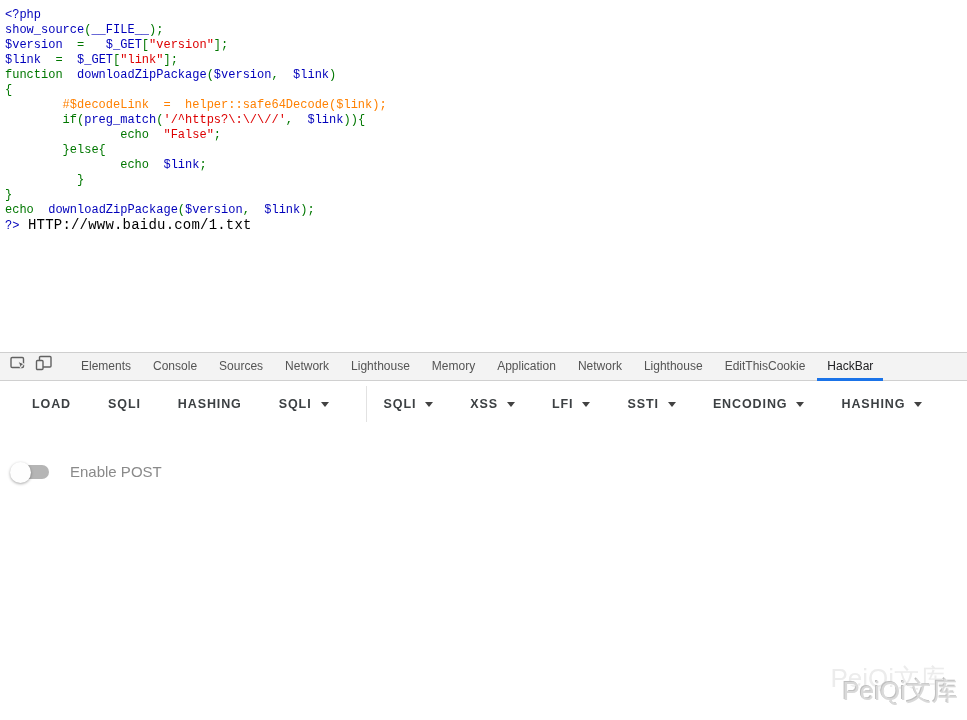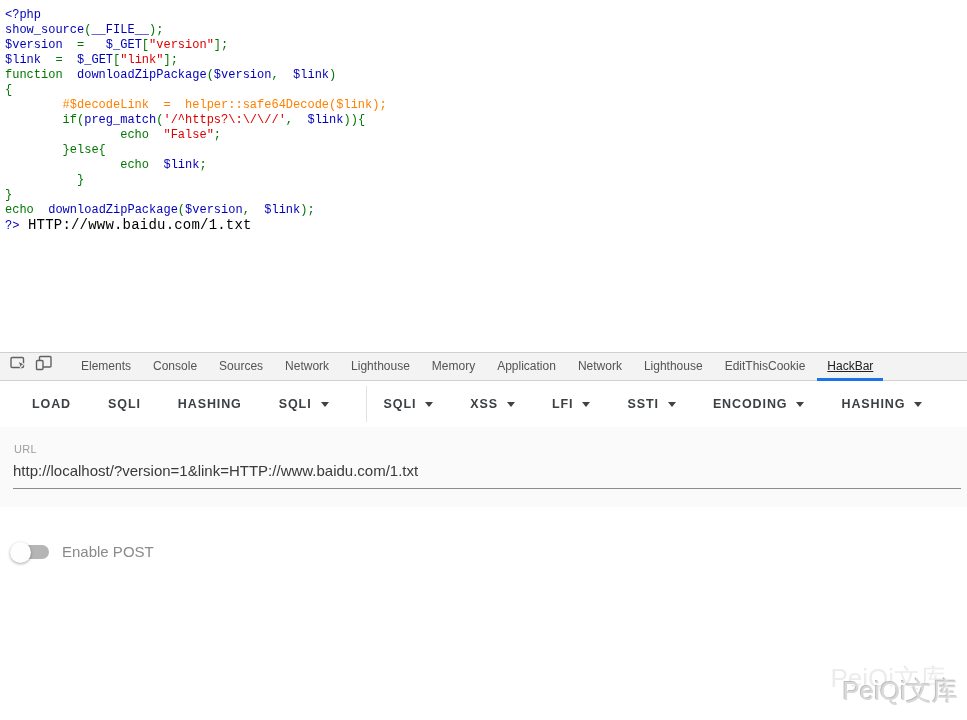--- a/index.html
+++ b/index.html
@@ -34,21 +34,21 @@
     width: 26px; border: none; background: none; padding: 0; margin: 0;
     display: flex; align-items: center; justify-content: center; cursor: pointer;
   }
   .dt-iconbtn:first-child { margin-left: 5px; }
   .dt-sep { width: 1px; background: #d0d0d0; margin: 5px 3px 5px 5px; }
   #tab-bar { display: flex; margin-left: 4px; }
   .dt-tab {
     padding: 0 11px; line-height: 27px; font-size: 12px;
     color: var(--tab_text, #545454); position: relative; cursor: pointer; white-space: nowrap;
   }
-  .dt-tab.active { color: var(--tab_active_text, #202124); text-decoration: underline; }
+  .dt-tab.active { color: var(--tab_active_text, #202124); }
   .dt-tab.active::after {
     content: ""; position: absolute; left: 1px; right: 1px; bottom: -1px;
     height: 3px; background: var(--accent, #1a73e8); z-index: 2;
   }
 
   
   .hb-toolbar { display: flex; align-items: center; height: 46px; padding-left: 32px; background: #fff; }
   .hb-btn {
     display: flex; align-items: center; border: none; background: none; padding: 0;
     margin-right: 37px; font-family: inherit; font-size: 12.5px; font-weight: bold;
@@ -61,21 +61,21 @@
   }
   .hb-sep { width: 1px; height: 36px; background: #e2e2e2; margin-right: 17px; align-self: center; }
 
   
   .hb-url { background: #fafafa; height: 80px; }
   .url-label { padding: 16px 0 0 14px; font-size: 11px; color: var(--url_label, #9e9e9e); letter-spacing: 0.3px; }
   .url-value { margin: 7px 0 0 13px; font-size: 15px; color: var(--url_text, #3a3a3a); white-space: nowrap; }
   .url-underline { height: 1px; background: var(--underline, #8d8d8d); margin: 9px 6px 0 13px; }
 
   
-  .toggle-row { display: flex; align-items: center; margin: 36px 0 0 14px; }
+  .toggle-row { display: flex; align-items: center; margin: 36px 0 0 14px; gap: 8px; }
   .switch { width: 35px; height: 14px; border-radius: 7px; background: var(--toggle_track, #b5b5b5); position: relative; cursor: pointer; }
   .knob {
     width: 21px; height: 21px; border-radius: 50%; background: #fefefe;
     position: absolute; left: -4px; top: -3px;
     box-shadow: 0 1px 3px rgba(0,0,0,0.35);
   }
   .toggle-label { margin-left: 13px; font-size: 15px; color: var(--toggle_label, #8a8a8a); }
 
   
   .watermark, .watermark-ghost { position: absolute; font-size: 26px; white-space: nowrap; pointer-events: none; }
@@ -159,25 +159,20 @@
         <button class="hb-btn">
           <span>ENCODING</span>
           <span class="caret"></span>
         </button>
         <button class="hb-btn">
           <span>HASHING</span>
           <span class="caret"></span>
         </button>
       </div>
 
-    <div class="hb-url">
-      <div class="url-label">URL</div>
-      <div class="url-value">http://localhost/?version=1&amp;link=HTTP://www.baidu.com/1.txt</div>
-      <div class="url-underline"></div>
-    </div>
 
     <div class="toggle-row">
       <div class="switch">
         <div class="knob"></div>
       </div>
       <div class="toggle-label">Enable POST</div>
     </div>
   </div>
 </div>
 

